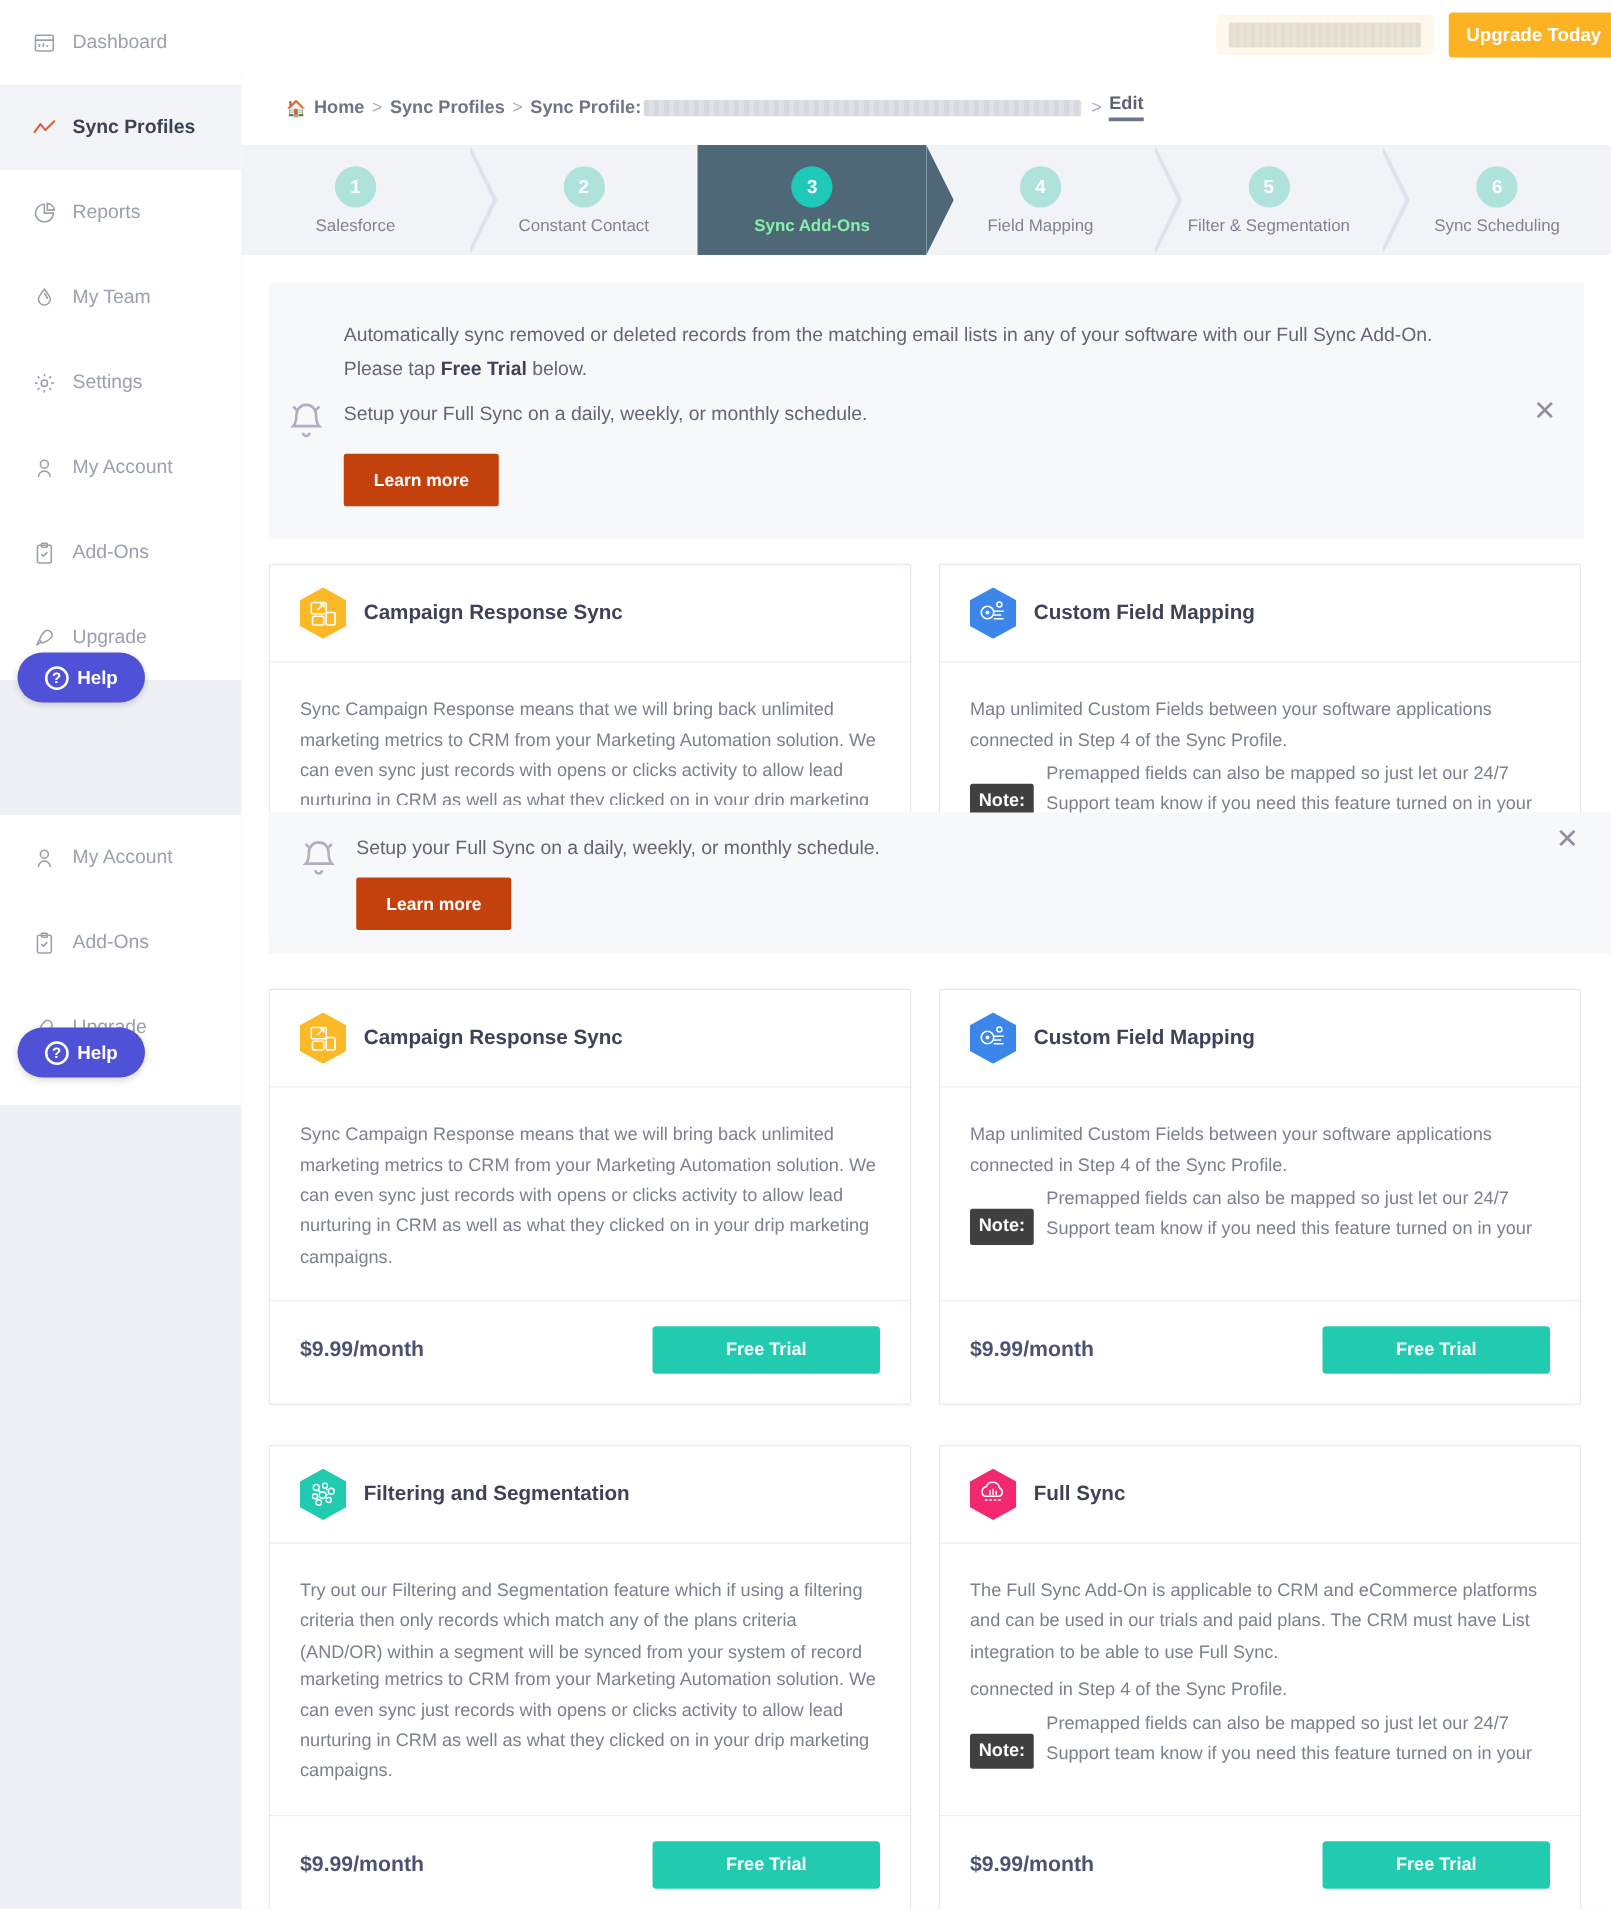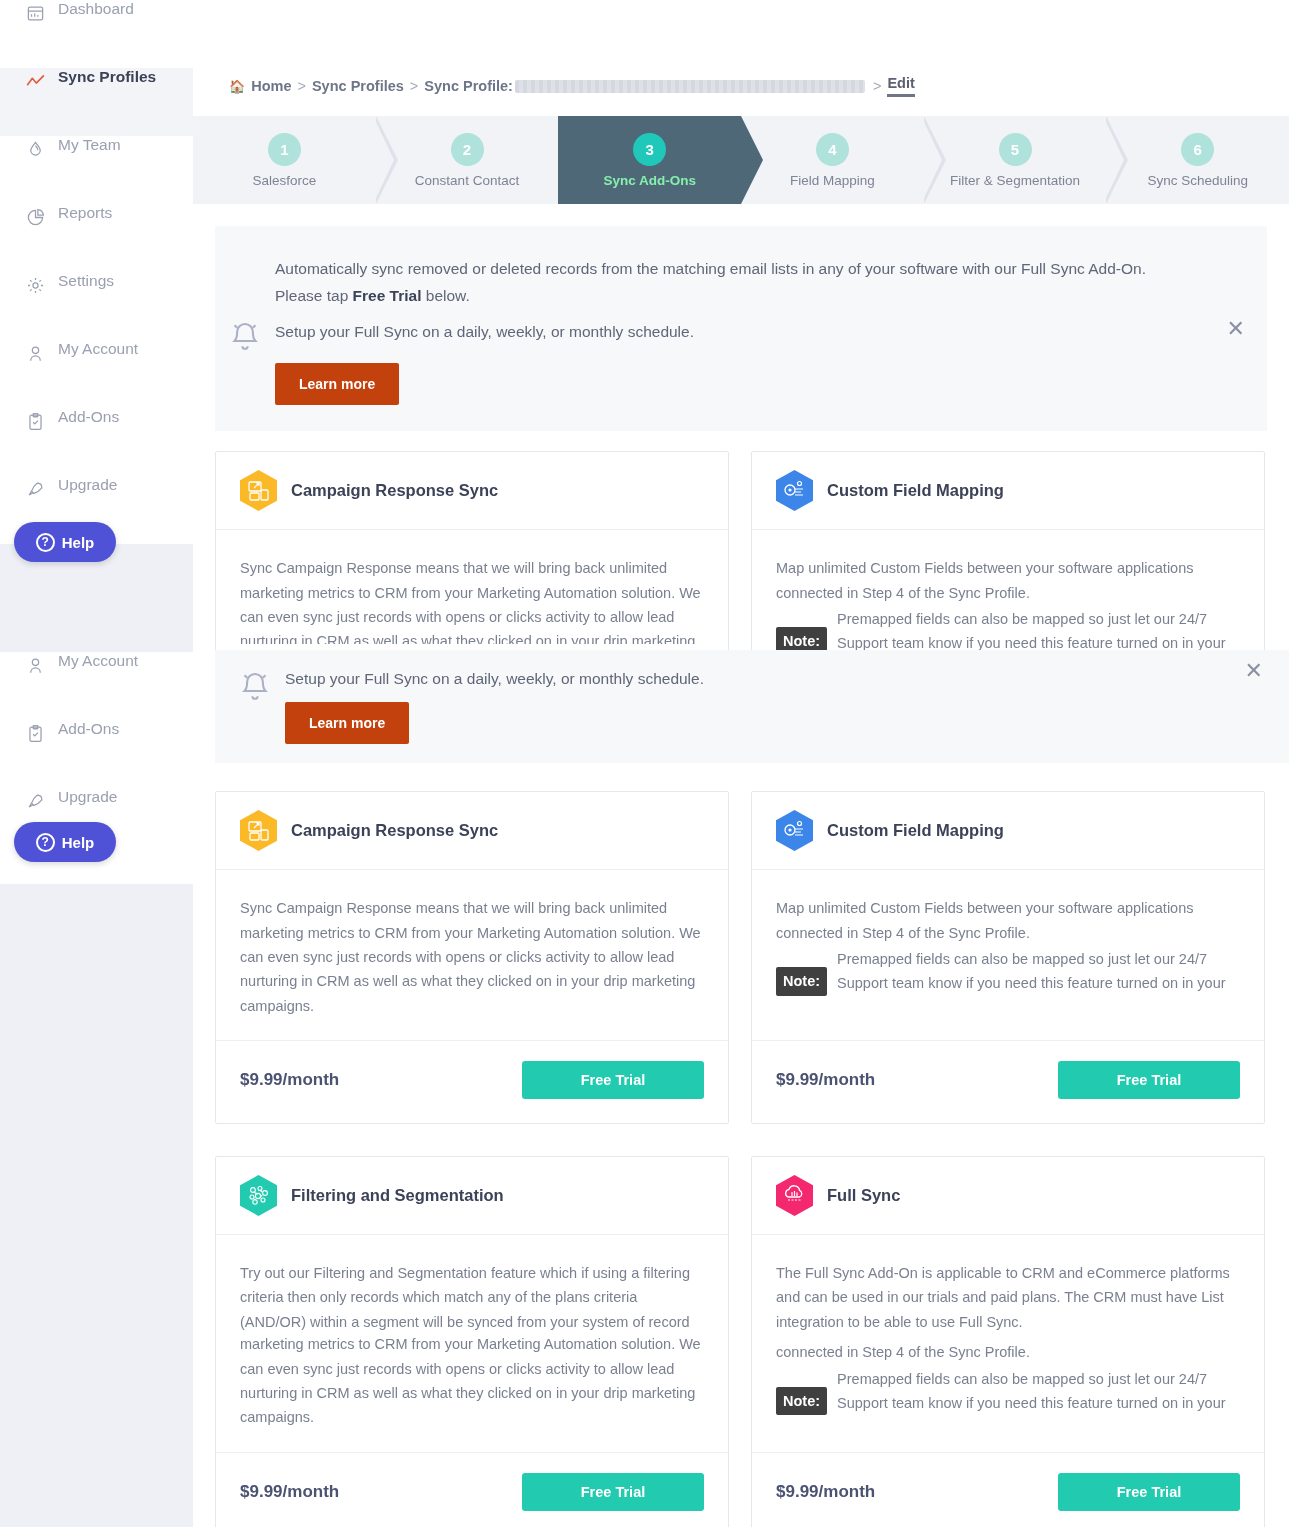--- a/index.html
+++ b/index.html
@@ -12,21 +12,21 @@
   #root { position: relative; width: 1289px; height: 1527px; }
 
   
   .sidebar {
     position: absolute; left: 0; top: 0;
     width: 193px; height: 1527px;
     background: #ffffff;
     z-index: 30;
   }
   .sb-item {
-    display: flex; align-items: flex-start;
+    display: flex; align-items: center;
     height: 68px; padding-left: 22px;
     color: #9aa0b0; font-size: 15.5px;
     cursor: pointer; position: relative;
   }
   .sb-item.active { background: #f3f4f8; color: #3b4256; font-weight: bold; }
   .sb-icon { width: 26px; height: 26px; display: flex; align-items: center; justify-content: center; margin-right: 10px; flex: 0 0 26px; }
   .sb-icon svg { width: 19px; height: 19px; }
   .sb-label { white-space: nowrap; }
 
   .sb-gap { height: 108px; background: #eef0f5; }
@@ -200,20 +200,26 @@
     font-size: 14.5px; width: 182px; height: 38px; cursor: pointer;
     border-radius: 3px;
   }
 </style>
 </head>
 <body>
 
 <div id="root">
 
   <div class="topbar-full"></div>
+  <div class="topbar">
+    <div class="redacted-pill">
+      <div class="redacted-bar"></div>
+    </div>
+    <button class="upgrade-btn">Upgrade Today</button>
+  </div>
 
   <div class="main">
     <div class="content-card">
 
       <div class="breadcrumb">
         <span class="bc-home-icon">🏠</span>
         <span>Home</span>
         <span class="bc-sep">&gt;</span>
         <span>Sync Profiles</span>
         <span class="bc-sep">&gt;</span>
@@ -485,35 +491,35 @@
         <svg viewBox="0 0 24 24" fill="none" stroke="#e05c3e" stroke-width="2.1" stroke-linecap="round" stroke-linejoin="round">
           <path d="M2 16 L8 8 L13 14 L22 5"></path>
         </svg>
       </span>
       <span class="sb-label">Sync Profiles</span>
     </div>
 
     <div class="sb-item">
       <span class="sb-icon">
         <svg viewBox="0 0 24 24" fill="none" stroke="#9aa0b0" stroke-width="1.6">
+          <path d="M12 3a9 9 0 1 0 9 9h-9z"></path>
+            <path d="M15 2a8 8 0 0 1 7 7h-7z"></path>
+        </svg>
+      </span>
+      <span class="sb-label">Reports</span>
+    </div>
+
+    <div class="sb-item">
+      <span class="sb-icon">
+        <svg viewBox="0 0 24 24" fill="none" stroke="#9aa0b0" stroke-width="1.6">
           <path d="M12 3c4 5 6 7.5 6 10a6 6 0 0 1-12 0c0-2.5 2-5 6-10z"></path>
           <path d="M12 7c1.8 2.6 3 4.2 3 5.8"></path>
         </svg>
       </span>
       <span class="sb-label">My Team</span>
-    </div>
-
-    <div class="sb-item">
-      <span class="sb-icon">
-        <svg viewBox="0 0 24 24" fill="none" stroke="#9aa0b0" stroke-width="1.6">
-          <path d="M12 3a9 9 0 1 0 9 9h-9z"></path>
-            <path d="M15 2a8 8 0 0 1 7 7h-7z"></path>
-        </svg>
-      </span>
-      <span class="sb-label">Reports</span>
     </div>
 
     <div class="sb-item">
       <span class="sb-icon">
         <svg viewBox="0 0 24 24" fill="none" stroke="#9aa0b0" stroke-width="1.6">
           <circle cx="12" cy="12" r="3.2"></circle>
           <path d="M12 2.5v2.6M12 18.9v2.6M2.5 12h2.6M18.9 12h2.6M5.2 5.2l1.9 1.9M16.9 16.9l1.9 1.9M18.8 5.2l-1.9 1.9M7.1 16.9l-1.9 1.9"></path>
         </svg>
       </span>
       <span class="sb-label">Settings</span>

